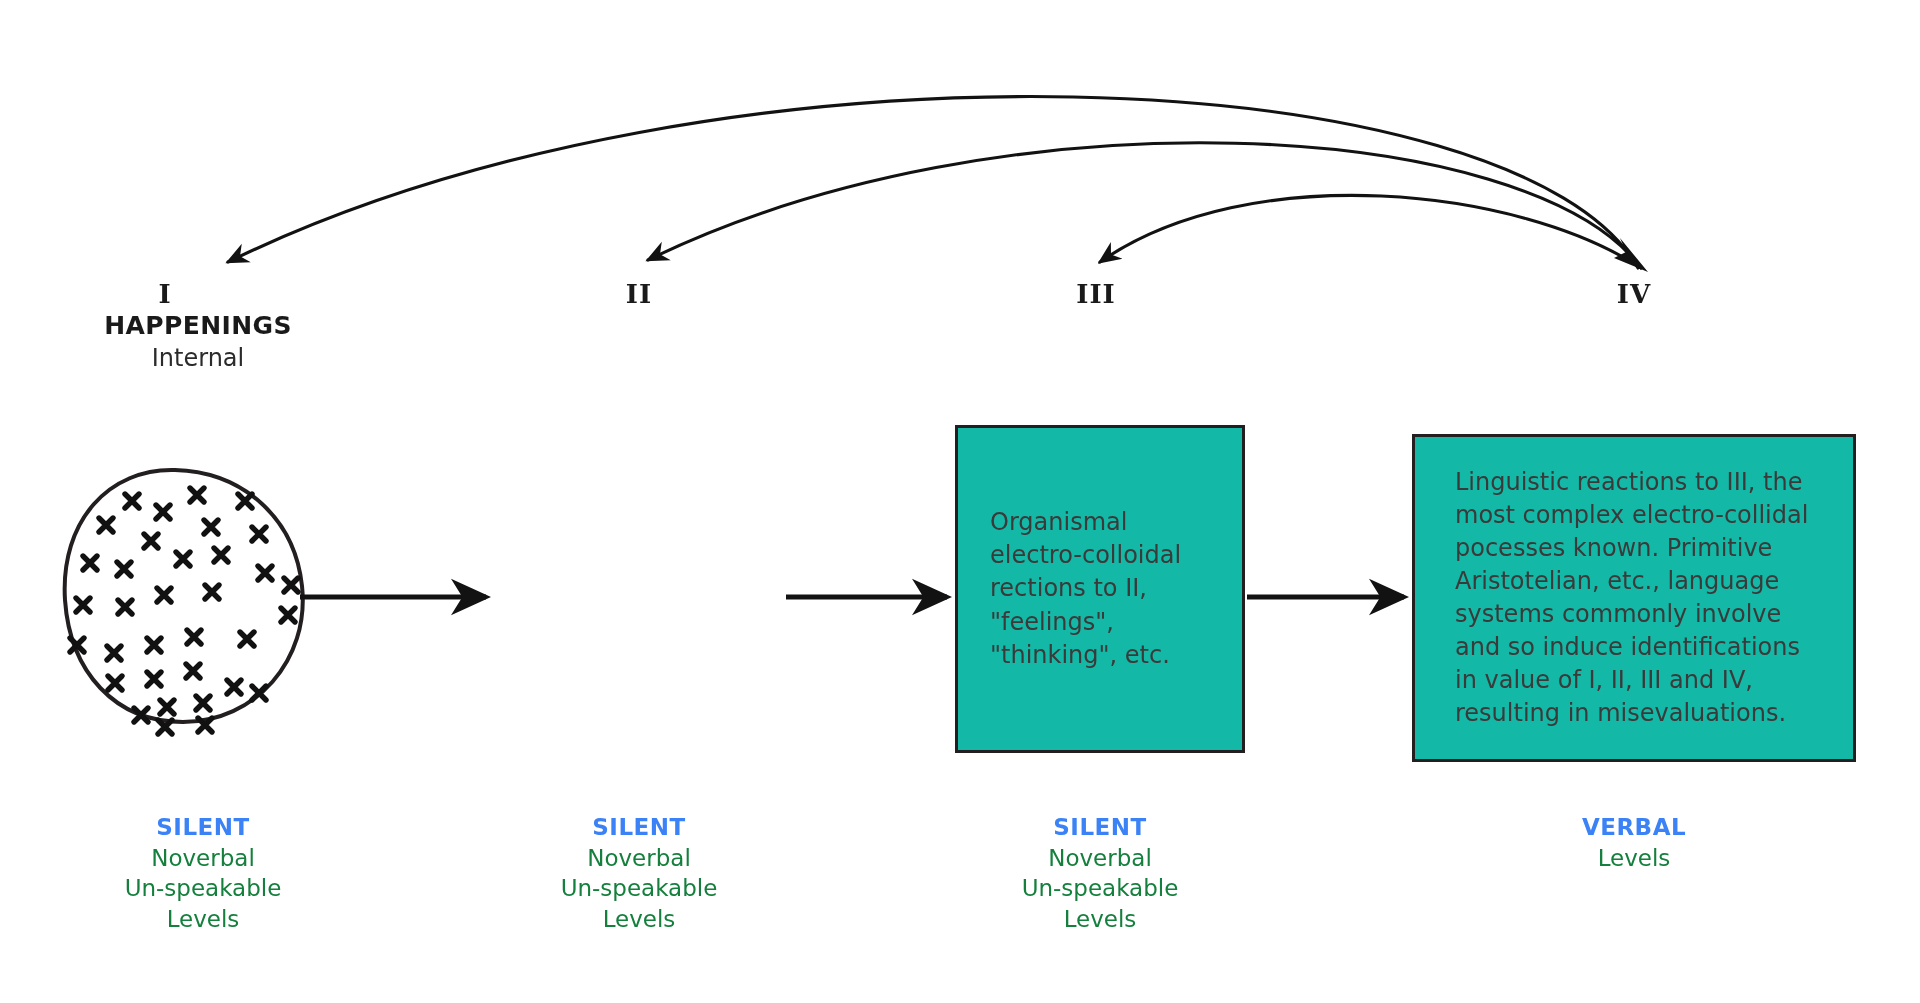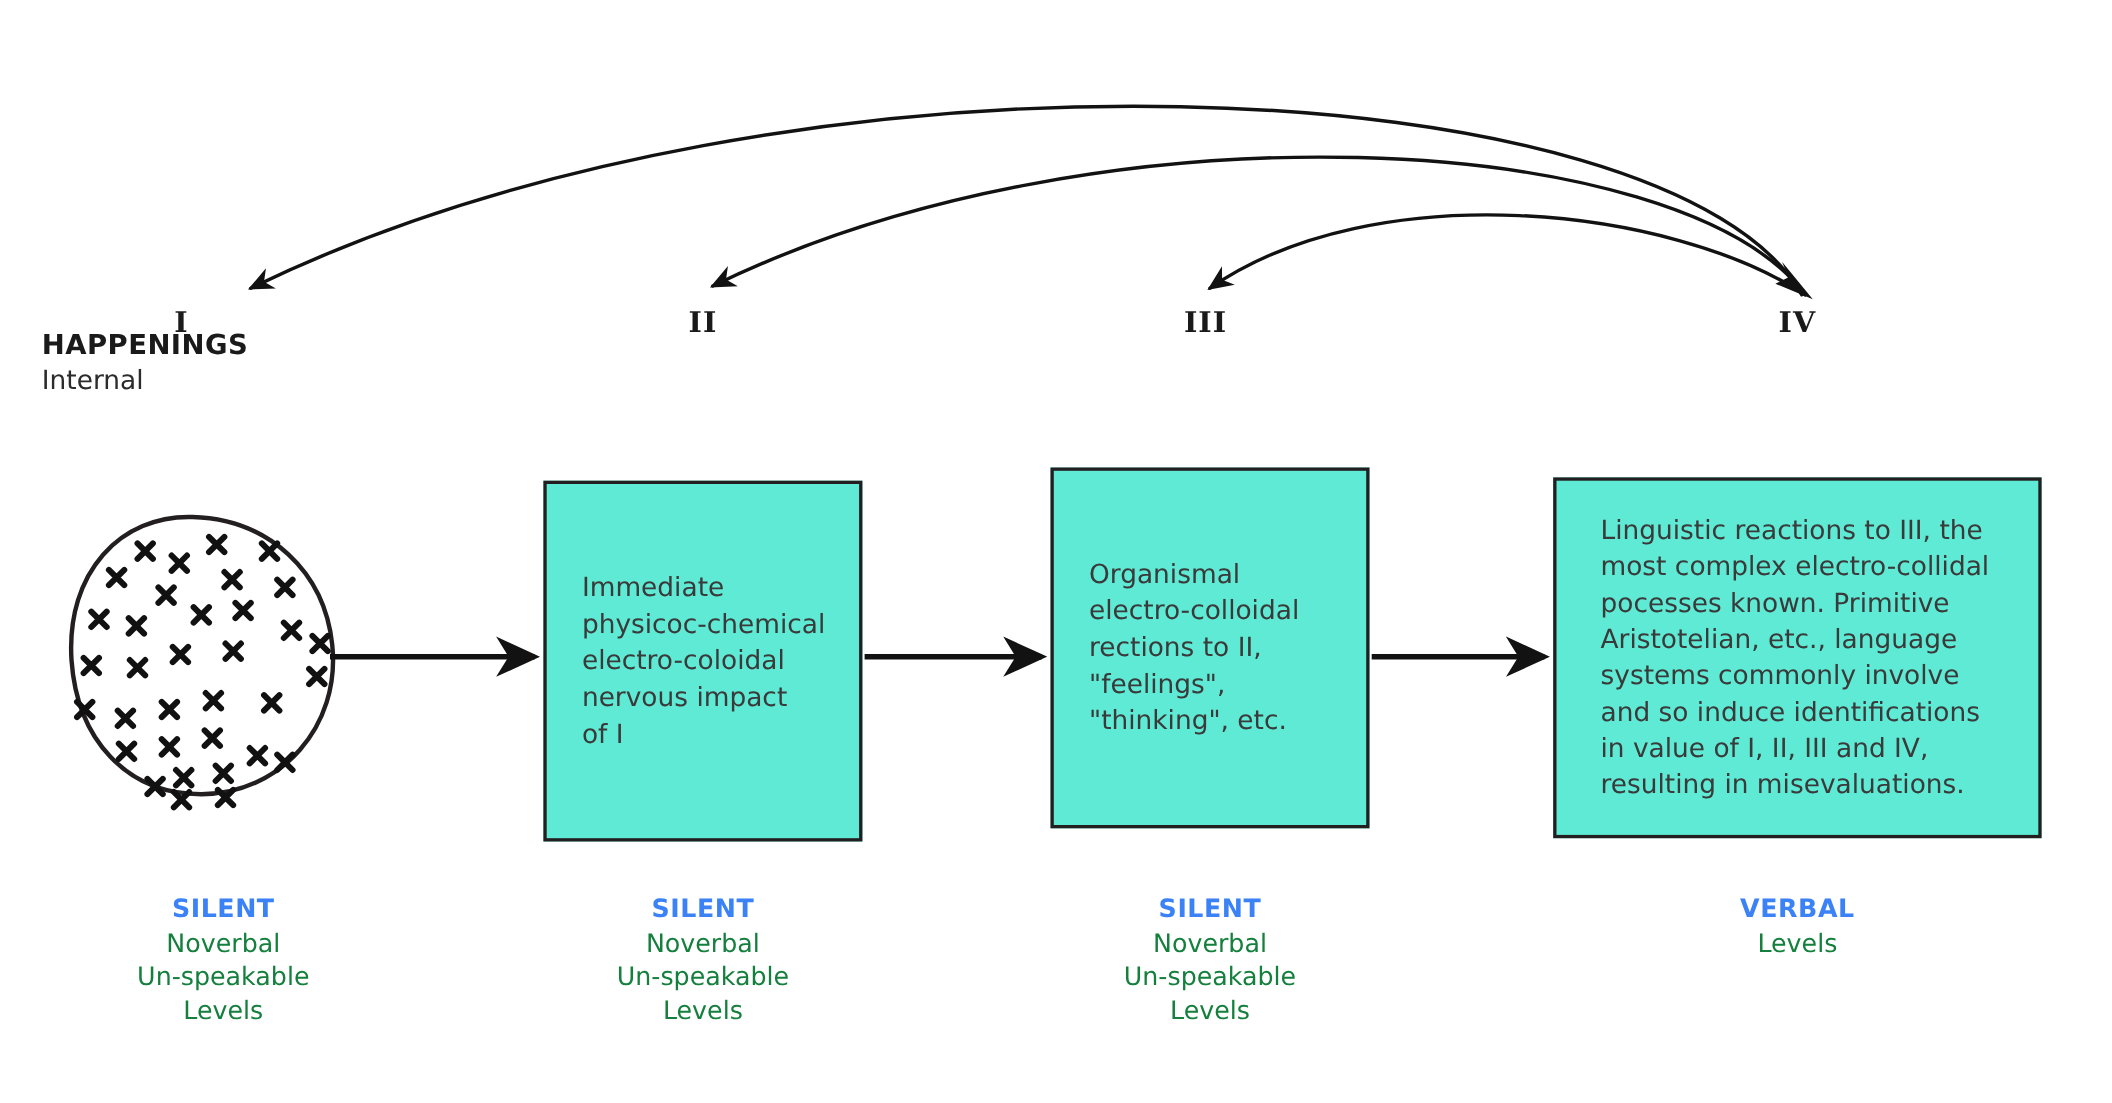--- a/index.html
+++ b/index.html
@@ -39,41 +39,41 @@
     text-align: center;
     color: #1a1a1a;
     width: 140px;
     line-height: 1;
   }
 
   
   .happenings-block {
     position: absolute;
     left: 38px;
-    top: 298px;
+    top: 310px;
     width: 320px;
-    text-align: left;
+    text-align: center;
     line-height: 1.30;
   }
   .happenings-title {
     font-weight: bold;
     font-size: 25px;
     letter-spacing: 0.4px;
     color: #1a1a1a;
   }
   .happenings-sub {
     font-size: 24px;
     color: #2b2b2b;
   }
 
   
   .stage-box {
     position: absolute;
     border: 3px solid #231f20;
-    background: #5eead4;
+    background: #14b8a6;
     box-sizing: border-box;
     display: flex;
     align-items: center;
   }
   .stage-box-text {
     font-size: 24px;
     line-height: 1.38;
     color: #3a3a3a;
     white-space: pre-line;
     padding: 0 22px;
@@ -189,27 +189,20 @@
   <div class="stage-numeral" style="left:95px;  top:281px;">I</div>
   <div class="stage-numeral" style="left:569px; top:281px;">II</div>
   <div class="stage-numeral" style="left:1026px;top:281px;">III</div>
   <div class="stage-numeral" style="left:1564px;top:281px;">IV</div>
 
   <div class="happenings-block">
     <div class="happenings-title">HAPPENINGS</div>
     <div class="happenings-sub">Internal</div>
   </div>
 
-  <div class="stage-box" id="box-2">
-    <div class="stage-box-text">Immediate
-physicoc-chemical
-electro-coloidal
-nervous impact
-of I</div>
-  </div>
 
   <div class="stage-box" id="box-3">
     <div class="stage-box-text">Organismal
 electro-colloidal
 rections to II,
 "feelings",
 "thinking", etc.</div>
   </div>
 
   <div class="stage-box" id="box-4">

